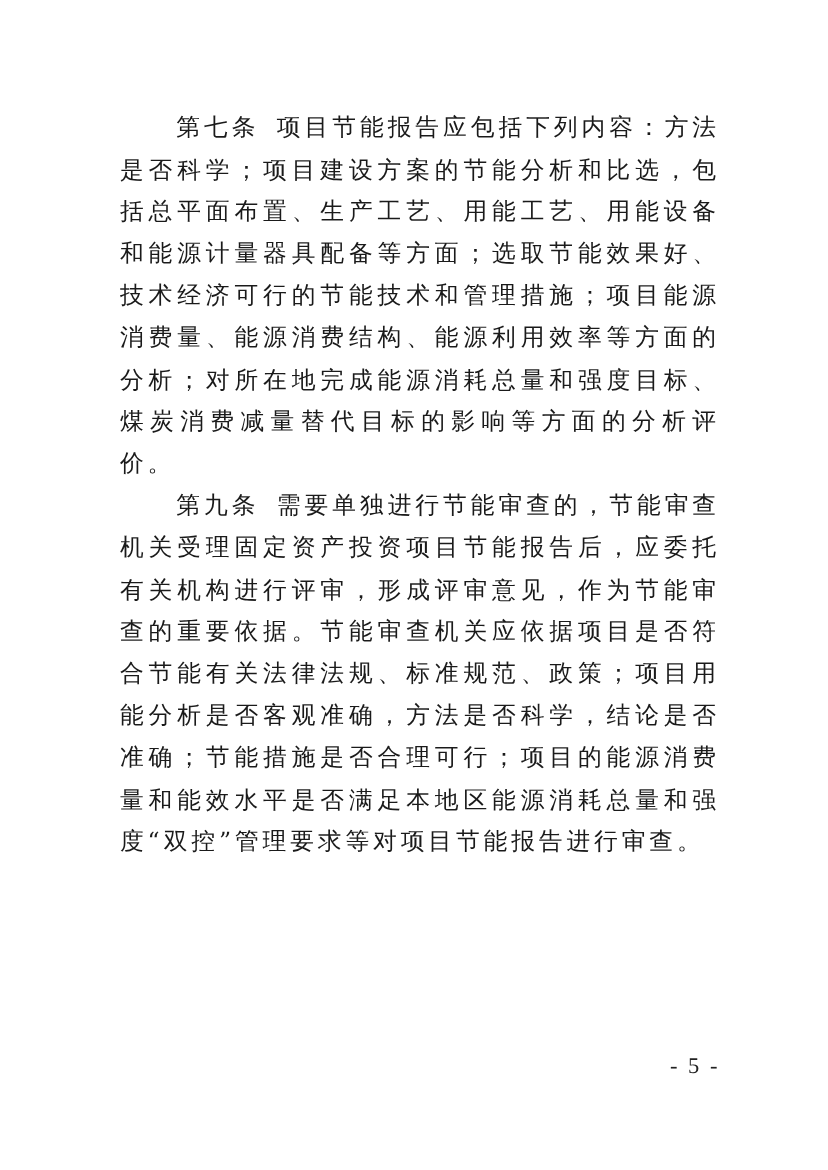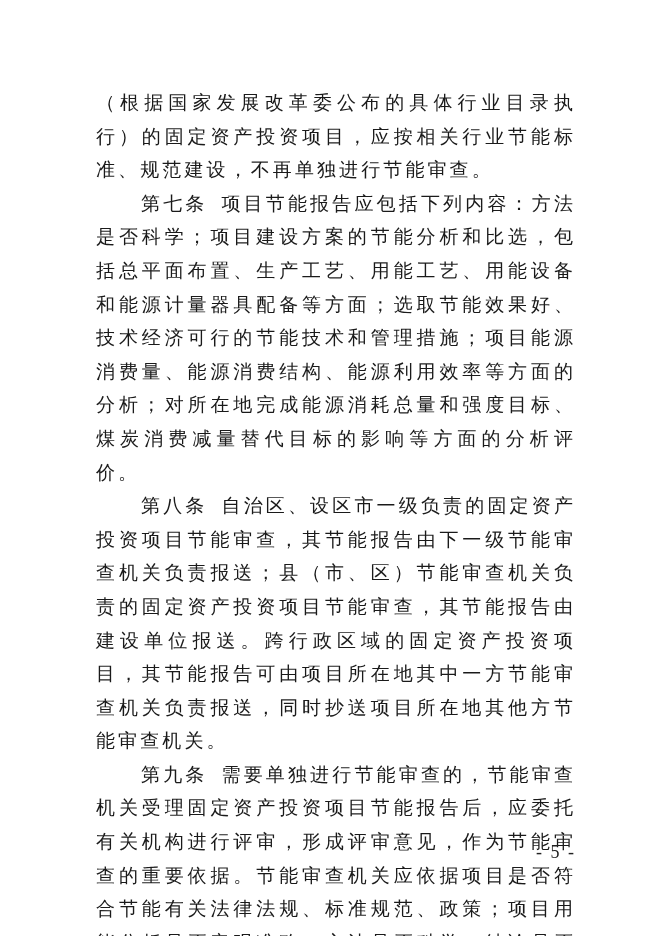--- a/index.html
+++ b/index.html
@@ -18,27 +18,21 @@
     position: absolute; left: 526px; top: 842px; width: 60px;
     font-family: "Liberation Serif", "DejaVu Serif", serif;
     font-size: 18px; color: #222; text-align: center; letter-spacing: 2px;
   }
 </style>
 </head>
 <body>
 
 <div class="page">
   <div class="body-text">
-    <p class="para">
-      <span>（根据国家发展改革委公布的具体行业目录执行）的固定资产投资项目，应按相关行业节能标准、规范建设，不再单独进行节能审查。</span>
-    </p>
     <p class="para indent">
       <span class="article-label">第七条</span><span>项目节能报告应包括下列内容：方法是否科学；项目建设方案的节能分析和比选，包括总平面布置、生产工艺、用能工艺、用能设备和能源计量器具配备等方面；选取节能效果好、技术经济可行的节能技术和管理措施；项目能源消费量、能源消费结构、能源利用效率等方面的分析；对所在地完成能源消耗总量和强度目标、煤炭消费减量替代目标的影响等方面的分析评价。</span>
-    </p>
-    <p class="para indent">
-      <span class="article-label">第八条</span><span>自治区、设区市一级负责的固定资产投资项目节能审查，其节能报告由下一级节能审查机关负责报送；县（市、区）节能审查机关负责的固定资产投资项目节能审查，其节能报告由建设单位报送。跨行政区域的固定资产投资项目，其节能报告可由项目所在地其中一方节能审查机关负责报送，同时抄送项目所在地其他方节能审查机关。</span>
     </p>
     <p class="para indent">
       <span class="article-label">第九条</span><span>需要单独进行节能审查的，节能审查机关受理固定资产投资项目节能报告后，应委托有关机构进行评审，形成评审意见，作为节能审查的重要依据。节能审查机关应依据项目是否符合节能有关法律法规、标准规范、政策；项目用能分析是否客观准确，方法是否科学，结论是否准确；节能措施是否合理可行；项目的能源消费量和能效水平是否满足本地区能源消耗总量和强度“双控”管理要求等对项目节能报告进行审查。</span>
     </p>
   </div>
   <div class="page-number">- 5 -</div>
 </div>
 
 </body></html>

